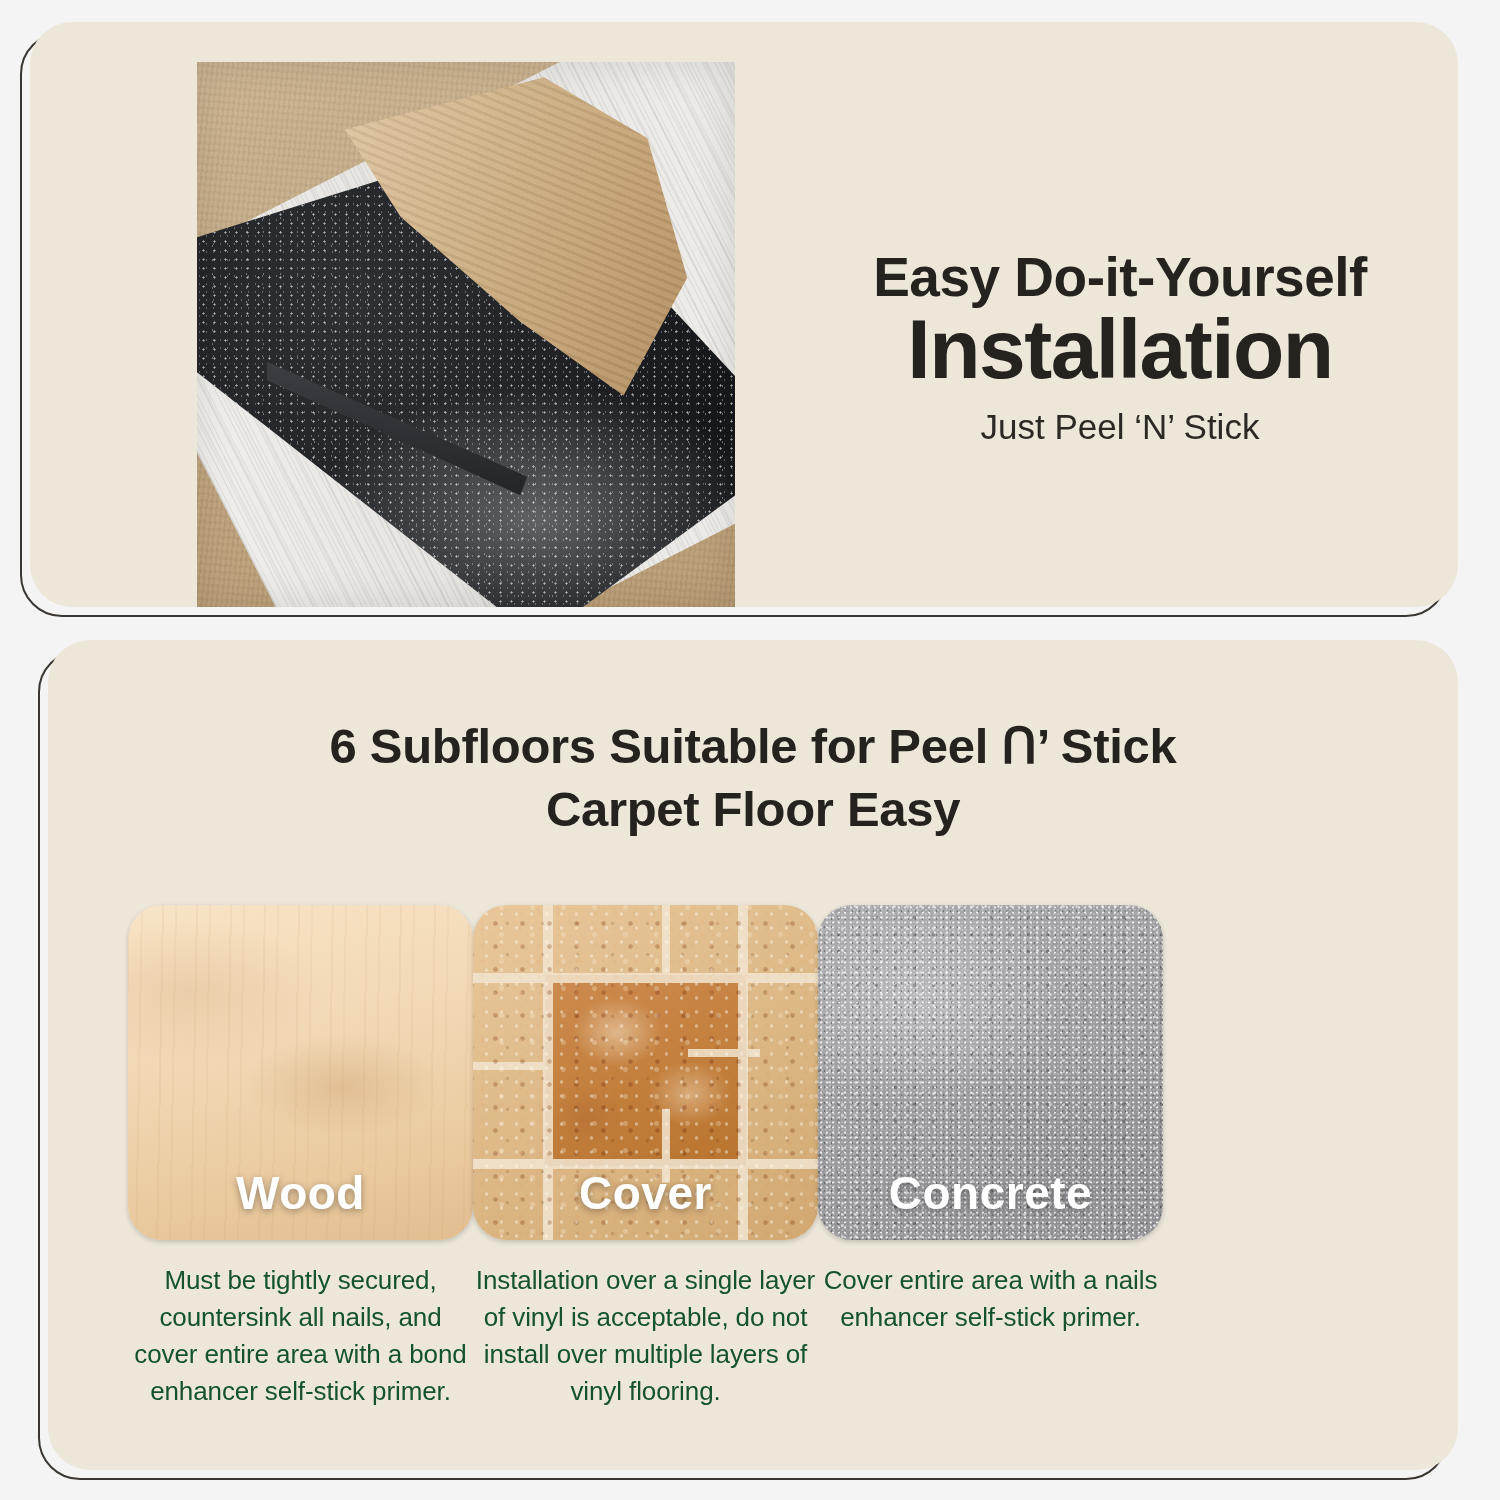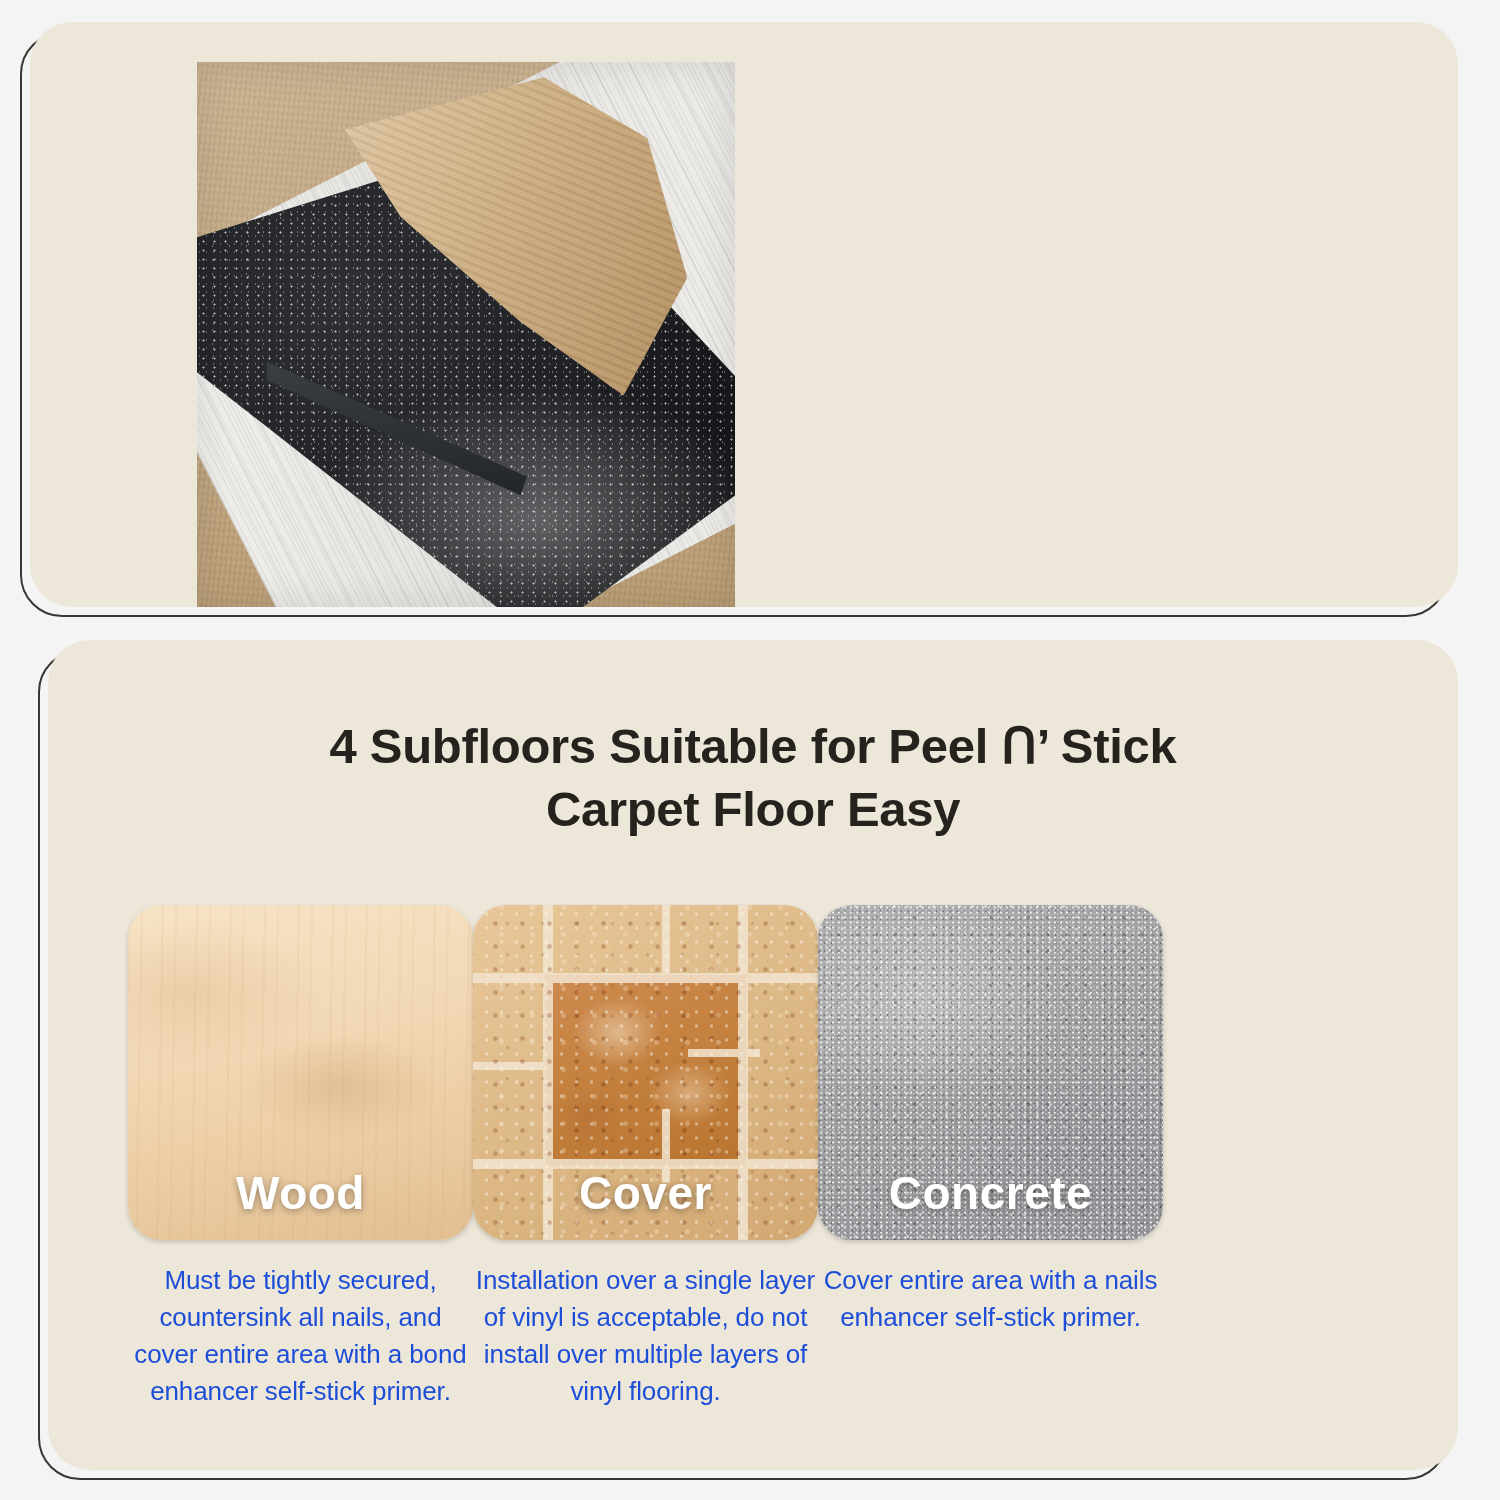--- a/index.html
+++ b/index.html
@@ -330,47 +330,52 @@
       repeating-linear-gradient(63deg, rgba(255,255,255,0.10) 0 1px, rgba(255,255,255,0) 1px 9px),
       repeating-linear-gradient(-41deg, rgba(70,70,74,0.08) 0 1px, rgba(255,255,255,0) 1px 14px);
   }
 
   
   .caption {
     margin-top: 22px;
     text-align: center;
     font-size: 26px;
     line-height: 1.42;
-    color: #1d4ed8;
+    color: #14532d;
     font-weight: 400;
     letter-spacing: -0.1px;
   }
 </style>
 </head>
 <body>
 
 <div class="card" id="card-top">
 
   <div class="photo">
     <div class="kraft-bg"></div>
     <div class="floor"></div>
     <div class="peel-shadow"></div>
     <div class="tile-black"></div>
     <div class="tile-edge"></div>
     <div class="peel"></div>
     <div class="photo-vignette"></div>
   </div>
 
+  <div class="headline-block">
+    <div class="headline-1">Easy Do-it-Yourself</div>
+    <div class="headline-2">Installation</div>
+    <div class="headline-sub">Just Peel ‘N’ Stick</div>
+  </div>
 
 </div>
 
 <div class="card" id="card-bottom"></div>
 
 <div class="section-heading">
-  <div>4 Subfloors Suitable for Peel Ո’ Stick</div>
+  <div>6 Subfloors Suitable for Peel Ո’ Stick</div>
   <div>Carpet Floor Easy</div>
 </div>
 
 <div class="subfloors">
 
   <div class="subfloor-col">
     <div class="swatch">
       <div class="tex-wood"></div>
       <div class="swatch-label">Wood</div>
     </div>

